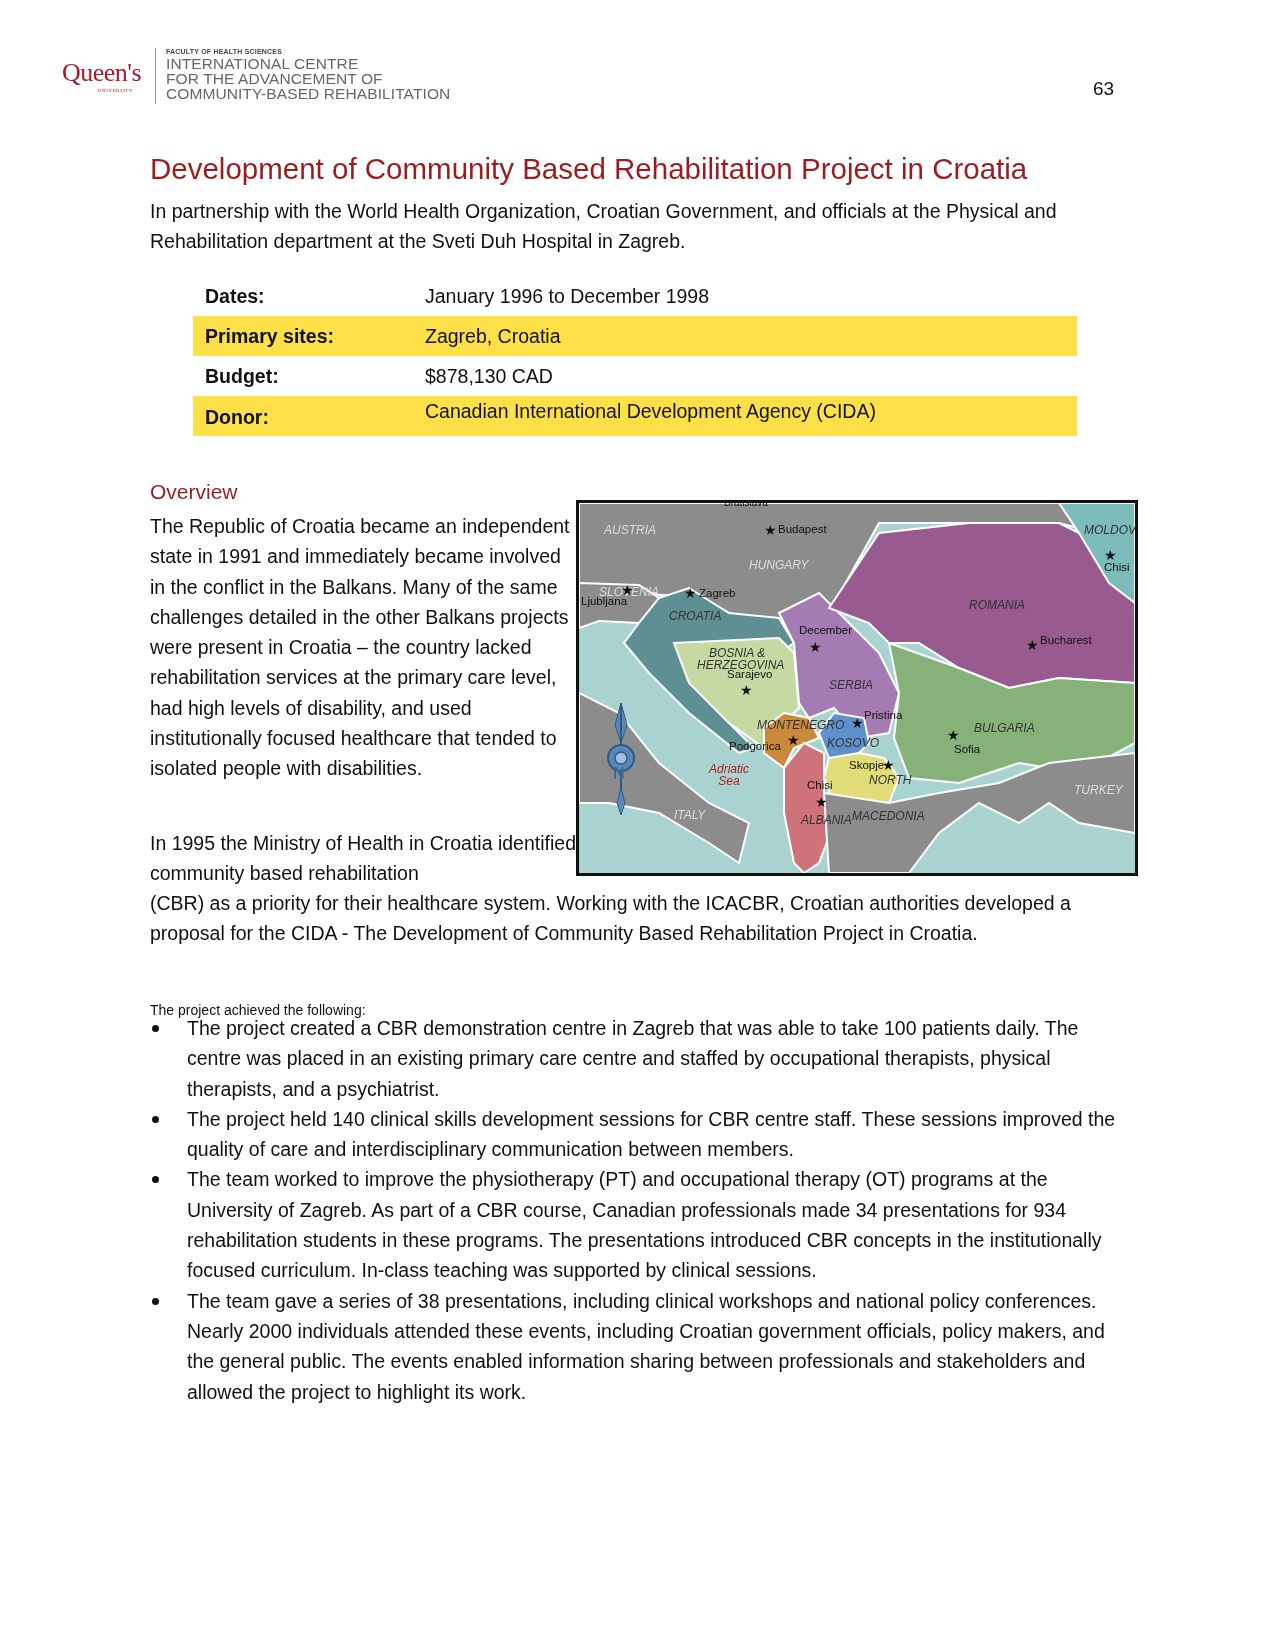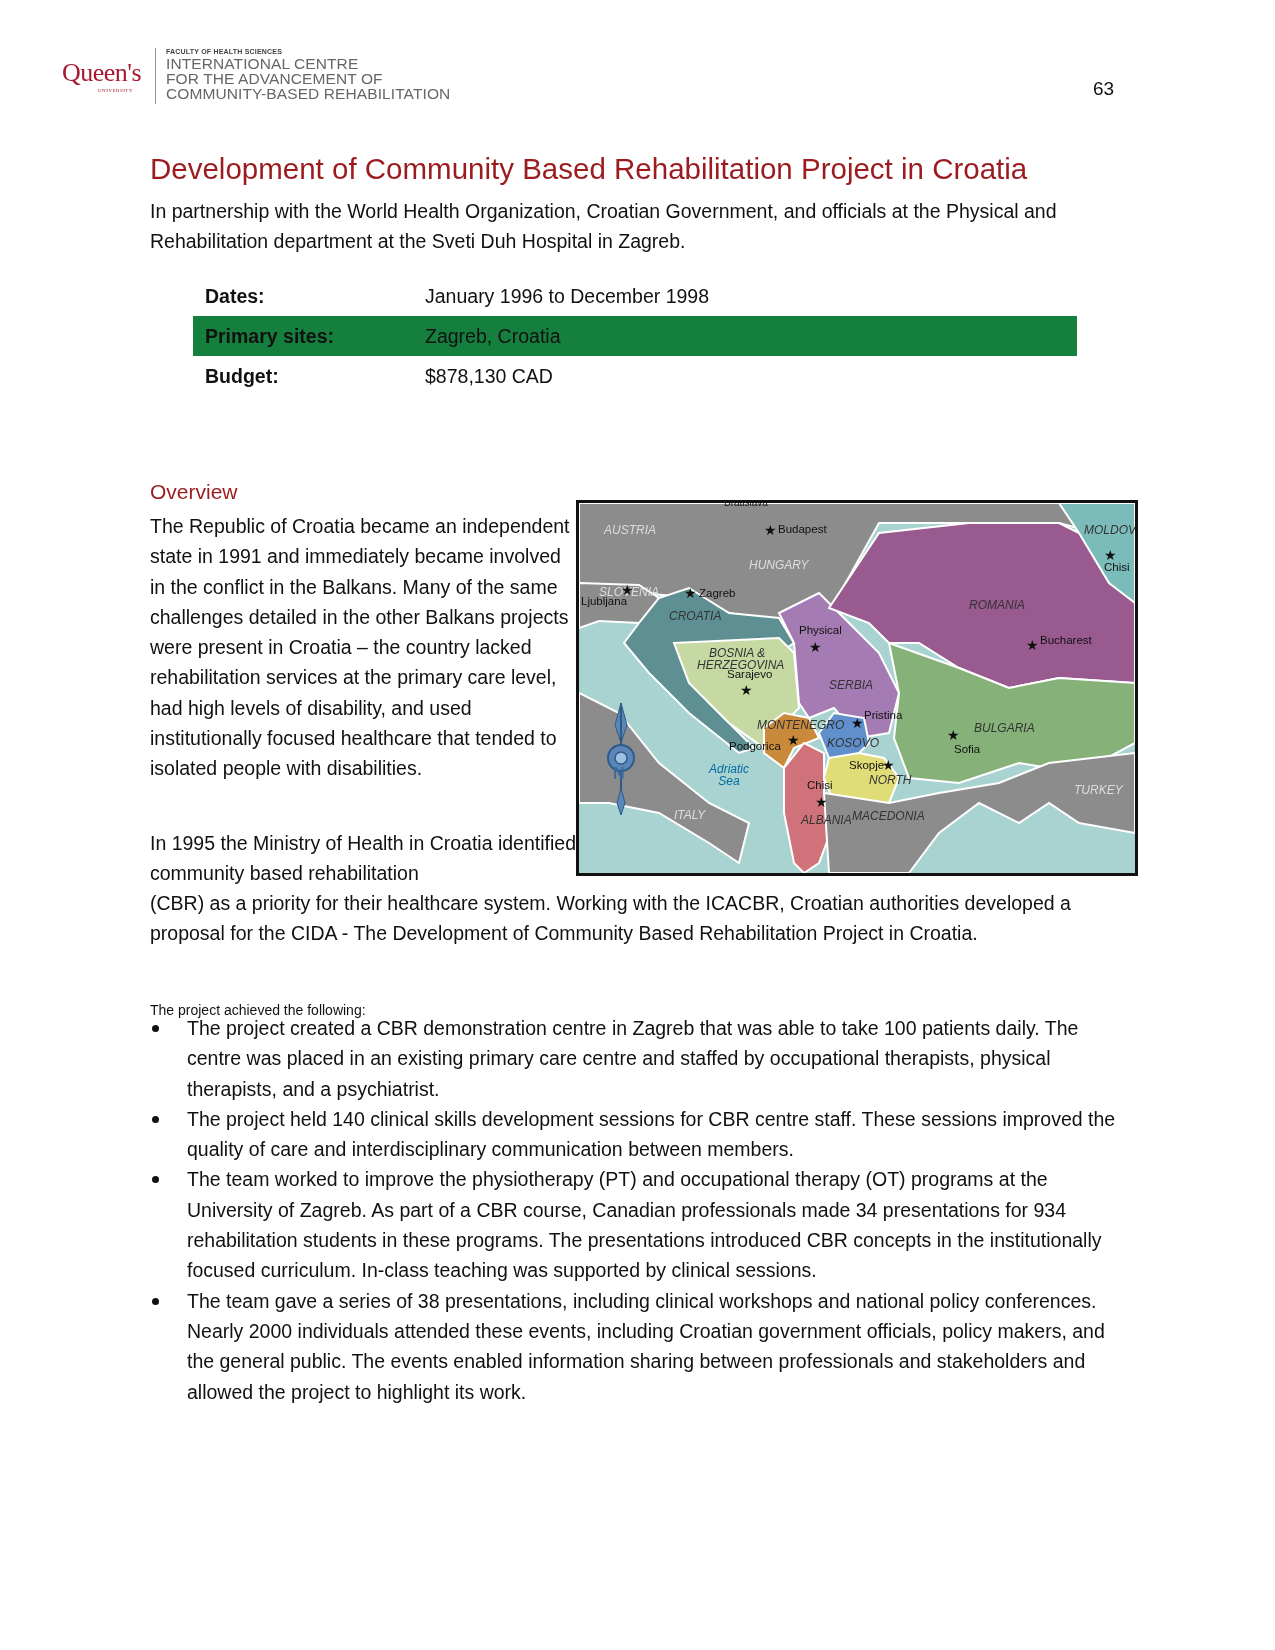--- a/index.html
+++ b/index.html
@@ -17,21 +17,21 @@
   .centre-lines { left: 166px; top: 56px; font-size: 15.5px; line-height: 15px; color: #666; letter-spacing: 0.1px; }
   .page-num { left: 1093px; top: 78px; font-size: 19px; color: #111; }
 
   
   .title { left: 150px; top: 152px; font-size: 29.5px; color: #9b1b1f; white-space: nowrap; }
   .subtitle { left: 150px; top: 196px; width: 1000px; font-size: 19.5px; line-height: 30px; color: #111; }
 
   
   .info-table { left: 193px; top: 276px; width: 884px; }
   .info-row { display: flex; height: 40px; align-items: center; font-size: 19.5px; }
-  .info-row.shaded { background: #15803d; }
+  .info-row.shaded { background: #fde047; }
   .info-label { width: 220px; padding-left: 12px; font-weight: bold; }
   .info-value { flex: 1; }
   .info-row.donor .info-value { align-self: flex-start; padding-top: 4px; }
   .info-row.donor .info-label { padding-top: 10px; align-self: flex-start; }
 
   
   .section-head { left: 150px; top: 480px; font-size: 21px; color: #9b1b1f; }
   .para-col { left: 150px; top: 511px; width: 430px; font-size: 19.5px; line-height: 30.3px; }
   .para2-a { left: 150px; top: 828px; width: 430px; font-size: 19.5px; line-height: 30.3px; }
   .para2-b { left: 150px; top: 888px; width: 980px; font-size: 19.5px; line-height: 30.3px; }
@@ -40,21 +40,21 @@
   .bullets { left: 150px; top: 1013px; width: 985px; margin: 0; padding: 0; list-style: none; }
   .bullets li { position: relative; padding-left: 37px; font-size: 19.5px; line-height: 30.3px; margin-bottom: 0; }
   .bullets li .dot { position: absolute; left: 2px; top: 12px; width: 7px; height: 7px; border-radius: 50%; background: #111; }
 
   
   .map { left: 576px; top: 500px; width: 556px; height: 370px; border: 3px solid #111; overflow: hidden; background: #a9d3d1; }
   .map svg { display: block; }
   .map-label { position: absolute; font-size: 12px; font-style: italic; color: #333; white-space: nowrap; }
   .map-label.light { color: #ddd; }
   .map-city { position: absolute; font-size: 11.5px; color: #111; white-space: nowrap; }
-  .map-sea { position: absolute; font-size: 12px; font-style: italic; color: #0369a1; text-align: center; line-height: 12px; }
+  .map-sea { position: absolute; font-size: 12px; font-style: italic; color: #b91c1c; text-align: center; line-height: 12px; }
   .star { position: absolute; font-size: 14px; color: #111; line-height: 14px; }
 </style>
 </head>
 <body>
 
 <div class="abs logo-word">Queen's</div>
 <div class="abs logo-sub">UNIVERSITY</div>
 <div class="abs header-rule"></div>
 <div class="abs faculty">FACULTY OF HEALTH SCIENCES</div>
 <div class="abs centre-lines">
@@ -72,20 +72,24 @@
     <div class="info-label">Dates:</div>
     <div class="info-value">January 1996 to December 1998</div>
   </div>
   <div class="info-row shaded">
     <div class="info-label">Primary sites:</div>
     <div class="info-value">Zagreb, Croatia</div>
   </div>
   <div class="info-row">
     <div class="info-label">Budget:</div>
     <div class="info-value">$878,130 CAD</div>
+  </div>
+  <div class="info-row shaded donor">
+    <div class="info-label">Donor:</div>
+    <div class="info-value">Canadian International Development Agency (CIDA)</div>
   </div>
 </div>
 
 <div class="abs section-head">Overview</div>
 <div class="abs para-col">The Republic of Croatia became an independent state in 1991 and immediately became involved in the conflict in the Balkans. Many of the same challenges detailed in the other Balkans projects were present in Croatia – the country lacked rehabilitation services at the primary care level, had high levels of disability, and used institutionally focused healthcare that tended to isolated people with disabilities.</div>
 <div class="abs para2-a">In 1995 the Ministry of Health in Croatia identified community based rehabilitation</div>
 <div class="abs para2-b">(CBR) as a priority for their healthcare system. Working with the ICACBR, Croatian authorities developed a proposal for the CIDA - The Development of Community Based Rehabilitation Project in Croatia.</div>
 <div class="abs achieved">The project achieved the following:</div>
 
 <ul class="abs bullets">
@@ -154,21 +158,21 @@
   <div class="map-label light" style="left:95px;top:305px;">ITALY</div>
   <div class="map-label light" style="left:495px;top:280px;">TURKEY</div>
 
   <div class="map-city" style="left:145px;top:-6px;font-size:10px;">Bratislava</div>
   <span class="star" style="left:185px;top:20px;">★</span>
   <div class="map-city" style="left:199px;top:20px;">Budapest</div>
   <span class="star" style="left:42px;top:80px;">★</span>
   <div class="map-city" style="left:2px;top:92px;">Ljubljana</div>
   <span class="star" style="left:105px;top:83px;">★</span>
   <div class="map-city" style="left:120px;top:84px;">Zagreb</div>
-  <div class="map-city" style="left:220px;top:121px;">Physical</div>
+  <div class="map-city" style="left:220px;top:121px;">December</div>
   <span class="star" style="left:230px;top:137px;">★</span>
   <div class="map-city" style="left:148px;top:165px;">Sarajevo</div>
   <span class="star" style="left:161px;top:180px;">★</span>
   <span class="star" style="left:447px;top:135px;">★</span>
   <div class="map-city" style="left:461px;top:131px;">Bucharest</div>
   <span class="star" style="left:525px;top:45px;">★</span>
   <div class="map-city" style="left:525px;top:58px;">Chisi</div>
   <div class="map-city" style="left:285px;top:206px;">Pristina</div>
   <span class="star" style="left:272px;top:213px;">★</span>
   <div class="map-city" style="left:150px;top:237px;">Podgorica</div>

